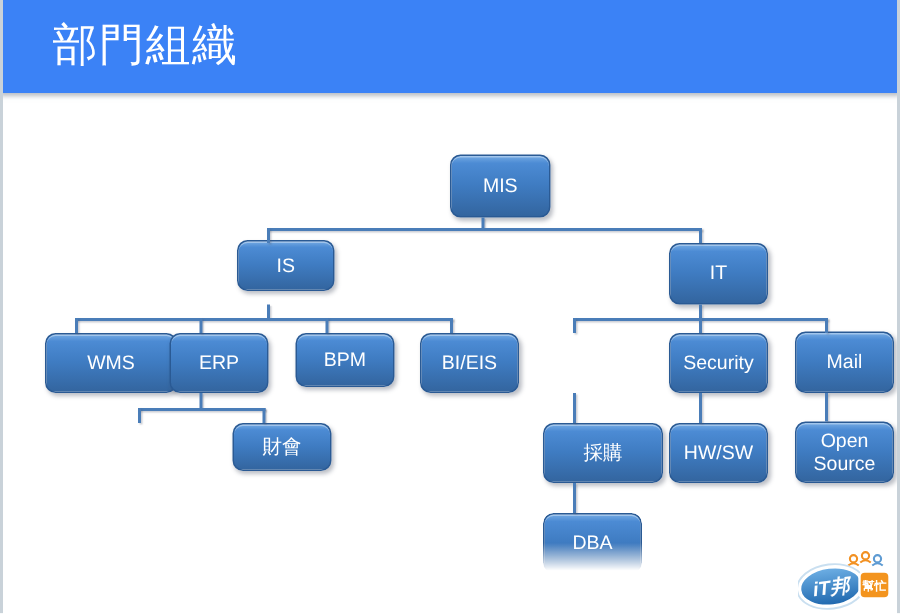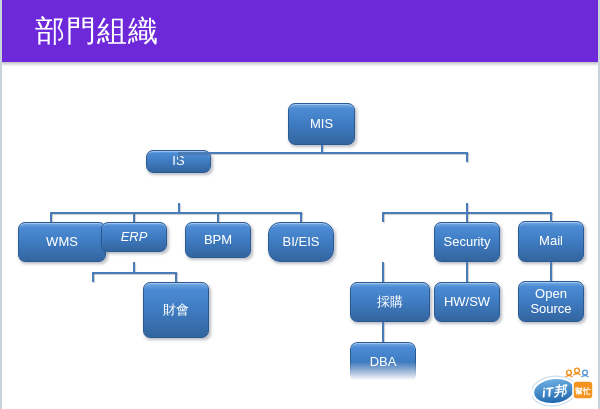--- a/index.html
+++ b/index.html
@@ -2,36 +2,37 @@
 <html><head>
 <meta charset="utf-8">
 <style>
   html,body{margin:0;padding:0;background:#fff;}
   .stage{
     position:relative;width:600px;height:409px;overflow:hidden;background:#ffffff;
     font-family:"Liberation Sans","DejaVu Sans",sans-serif;
   }
   .header{
     position:absolute;left:0;top:0;width:600px;height:62px;
-    background:#6d28d9;
+    background:#3b82f6;
     box-shadow:0 2px 3px rgba(125,135,145,.55);
   }
   .title{
     position:absolute;left:35px;top:0;height:62px;line-height:62px;
     color:#ffffff;font-size:30px;letter-spacing:1px;white-space:nowrap;
   }
   .chart{position:absolute;left:0;top:0;width:600px;height:409px;}
   .node{
     position:absolute;box-sizing:border-box;border-radius:7px;
     border:1px solid #2a5a94;
     background:linear-gradient(180deg,#74aae3 0%,#4c8bd4 12%,#3f7cc2 48%,#33659f 100%);
     box-shadow:1.5px 2px 3px rgba(60,70,90,.35), inset 0 1px 0 rgba(255,255,255,.35);
     color:#ffffff;font-size:13px;line-height:1.15;
     display:flex;align-items:center;justify-content:center;text-align:center;
     padding:2px;
+    margin-left:12px;
   }
   .node.fade{
     -webkit-mask-image:linear-gradient(180deg,#000 50%,rgba(0,0,0,0) 96%);
     mask-image:linear-gradient(180deg,#000 50%,rgba(0,0,0,0) 96%);
     box-shadow:inset 0 1px 0 rgba(255,255,255,.35);
   }
   .conn{
     position:absolute;background:#4a7db8;
     box-shadow:1px 1px 1px rgba(80,90,110,.3);
   }
@@ -43,26 +44,27 @@
 </head>
 <body>
 
 <div class="stage">
   <div class="header">
     <div class="title">部門組織</div>
   </div>
 
   <div class="chart">
       <div class="node" style="left: 288px; top: 103px; width: 67px; height: 42px;">MIS</div>
-      <div class="node" style="left: 146px; top: 150px; width: 65px; height: 23px;">IS</div>
+      <div class="node" style="left: 146px; top: 160px; width: 65px; height: 34px;">IS</div>
+      <div class="node" style="left: 434px; top: 162px; width: 66px; height: 41px;">IT</div>
       <div class="node" style="left: 18px; top: 222px; width: 88px; height: 40px;">WMS</div>
-      <div class="node" style="left: 101px; top: 222px; width: 66px; height: 30px; font-style: italic;">ERP</div>
+      <div class="node" style="left: 101px; top: 222px; width: 66px; height: 40px;">ERP</div>
       <div class="node" style="left: 185px; top: 222px; width: 66px; height: 36px;">BPM</div>
-      <div class="node" style="left: 268px; top: 222px; width: 66px; height: 40px; border-radius: 12px;">BI/EIS</div>
-      <div class="node" style="left: 143px; top: 282px; width: 66px; height: 56px;">財會</div>
+      <div class="node" style="left: 268px; top: 222px; width: 66px; height: 40px;">BI/EIS</div>
+      <div class="node" style="left: 143px; top: 282px; width: 66px; height: 32px;">財會</div>
       <div class="node" style="left: 518px; top: 221px; width: 66px; height: 41px;">Mail</div>
       <div class="node" style="left: 434px; top: 222px; width: 66px; height: 40px;">Security</div>
       <div class="node" style="left: 350px; top: 282px; width: 80px; height: 40px;">採購</div>
       <div class="node" style="left: 434px; top: 282px; width: 66px; height: 40px;">HW/SW</div>
       <div class="node" style="left: 518px; top: 281px; width: 66px; height: 41px;">Open Source</div>
       <div class="node fade" style="left: 350px; top: 342px; width: 66px; height: 40px;">DBA</div>
       <div class="conn" style="left: 321px; top: 145px; width: 2px; height: 7px;"></div>
       <div class="conn" style="left: 178px; top: 152px; width: 290px; height: 2px;"></div>
       <div class="conn" style="left: 178px; top: 152px; width: 2px; height: 10px;"></div>
       <div class="conn" style="left: 466px; top: 152px; width: 2px; height: 10px;"></div>

